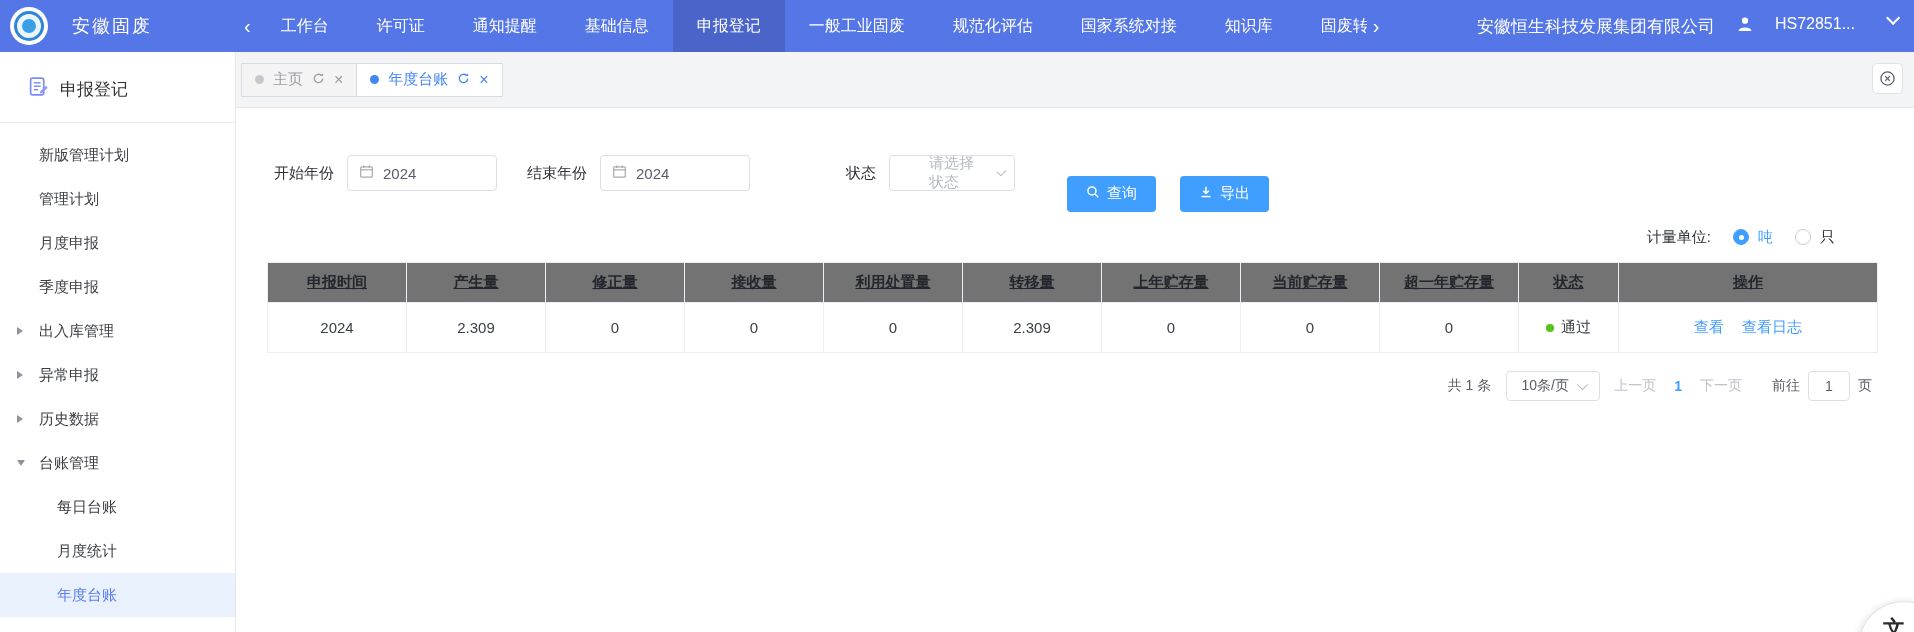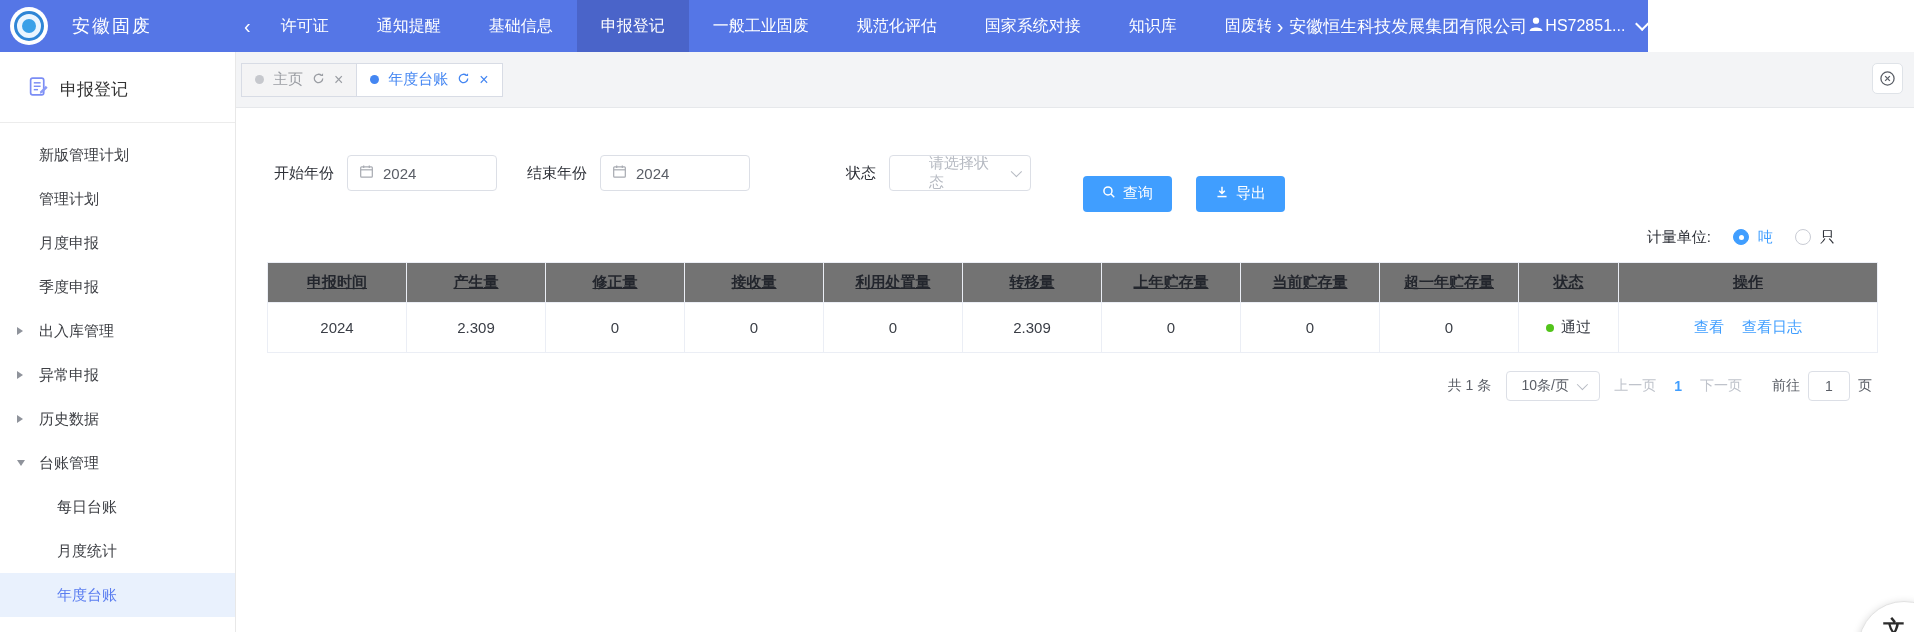--- a/index.html
+++ b/index.html
@@ -2,36 +2,36 @@
 <html><head>
 <meta charset="utf-8">
 <style>
   * { box-sizing: border-box; margin: 0; padding: 0; }
   html,body { width:1914px; height:632px; }
   body {
     font-family: "Liberation Sans", "DejaVu Sans", sans-serif;
     background:#fff; overflow:hidden; position:relative; color:#333;
   }
   
-  .navbar { position:absolute; top:0; left:0; width:1648px; height:52px;
+  .navbar { position:absolute; top:0; left:0; width:1914px; height:52px;
     background:#5576e6; display:flex; align-items:center; color:#fff; }
   .logo { width:38px; height:38px; border-radius:50%; background:#fff; margin-left:10px;
     display:flex; align-items:center; justify-content:center; flex:0 0 auto; }
   .logo-ring { width:30px; height:30px; border-radius:50%; border:3px solid #2f86d6;
     background:#eaf5ff; display:flex; align-items:center; justify-content:center; }
   .logo-core { width:14px; height:14px; border-radius:50%; background:#39a0e8; }
   .brand { font-size:18px; margin-left:24px; letter-spacing:2px; white-space:nowrap; }
   .nav-scroll { font-size:20px; line-height:1; padding:0 6px; cursor:pointer; }
   .nav-scroll.left { margin-left:86px; }
   .nav-menu { display:flex; height:52px; align-items:stretch; }
   .nav-item { display:flex; align-items:center; padding:0 24px; font-size:16px;
     white-space:nowrap; cursor:pointer; }
   .nav-item.active { background:#4a64c9; }
   .nav-item.clipped { max-width:70px; overflow:hidden; padding-right:0; }
-  .nav-right { margin-left:auto; display:flex; align-items:center; padding-right:18px; gap:0; }
+  .nav-right { margin-left:auto; display:flex; padding-right:18px; gap:21px; }
   .company { font-size:17px; white-space:nowrap; }
   .user-id { font-size:16px; }
   .chev-down { width:10px; height:10px; border-right:2px solid #fff; border-bottom:2px solid #fff;
     transform:rotate(45deg) translateY(-3px); margin-left:10px; }
   .icon-svg { display:inline-block; vertical-align:middle; }
   
   .sidebar { position:absolute; top:52px; left:0; width:236px; height:580px;
     background:#fff; border-right:1px solid #e8e8e8; }
   .side-header { display:flex; align-items:center; gap:11px; padding:24px 0 20px 28px;
     font-size:17px; color:#333; border-bottom:1px solid #ececec; }
@@ -57,21 +57,21 @@
   .closeall { position:absolute; right:11px; top:11px; width:31px; height:31px; background:#fff;
     border:1px solid #dfe3e8; border-radius:5px; display:flex; align-items:center; justify-content:center;
     color:#5a5e66; cursor:pointer; }
   
   .filter-row { display:flex; align-items:center; margin:47px 0 0 38px; height:36px; }
   .f-label { font-size:15px; color:#2e3138; margin-right:13px; white-space:nowrap; }
   .f-input { width:150px; height:36px; border:1px solid #dcdfe6; border-radius:4px;
     display:flex; align-items:center; padding:0 11px; gap:9px; background:#fff;
     font-size:15px; color:#5a5e66; }
   .gap30 { width:30px; } .gap95 { width:96px; } .gap55 { width:52px; } .gap24 { width:24px; }
-  .f-select { width:142px; justify-content:space-between; color:#b6bac2;padding-left:39px; }
+  .f-select { width:126px; justify-content:space-between; color:#b6bac2;padding-left:39px; }
   .sel-chev { width:8px; height:8px; border-right:1.5px solid #b6bac2; border-bottom:1.5px solid #b6bac2;
     transform:rotate(45deg) translateY(-2px); }
   .btn { height:36px; display:flex; align-items:center; gap:7px; padding:12px 19px;
     background:#409eff; color:#fff; border:none; border-radius:4px; font-size:15px; cursor:pointer;
     font-family:inherit;margin-top:41px; }
   
   .unit-row { display:flex; align-items:center; justify-content:flex-end;
     margin:34px 79px 0 0; height:24px; font-size:15px; color:#2e3138; }
   .radio { width:16px; height:16px; border-radius:50%; border:1px solid #c9ccd4; background:#fff;
     margin-left:22px; display:flex; align-items:center; justify-content:center; cursor:pointer; }
@@ -110,20 +110,21 @@
 
 <div class="navbar">
   <div class="logo">
     <div class="logo-ring">
         <div class="logo-core"></div>
       </div>
   </div>
   <div class="brand">安徽固废</div>
   <div class="nav-scroll left">‹</div>
   <div class="nav-menu">
+    <div class="nav-item">工作台</div>
     <div class="nav-item">许可证</div>
     <div class="nav-item">通知提醒</div>
     <div class="nav-item">基础信息</div>
     <div class="nav-item active">申报登记</div>
     <div class="nav-item">一般工业固废</div>
     <div class="nav-item">规范化评估</div>
     <div class="nav-item">国家系统对接</div>
     <div class="nav-item">知识库</div>
     <div class="nav-item clipped">固废转</div>
   </div>

